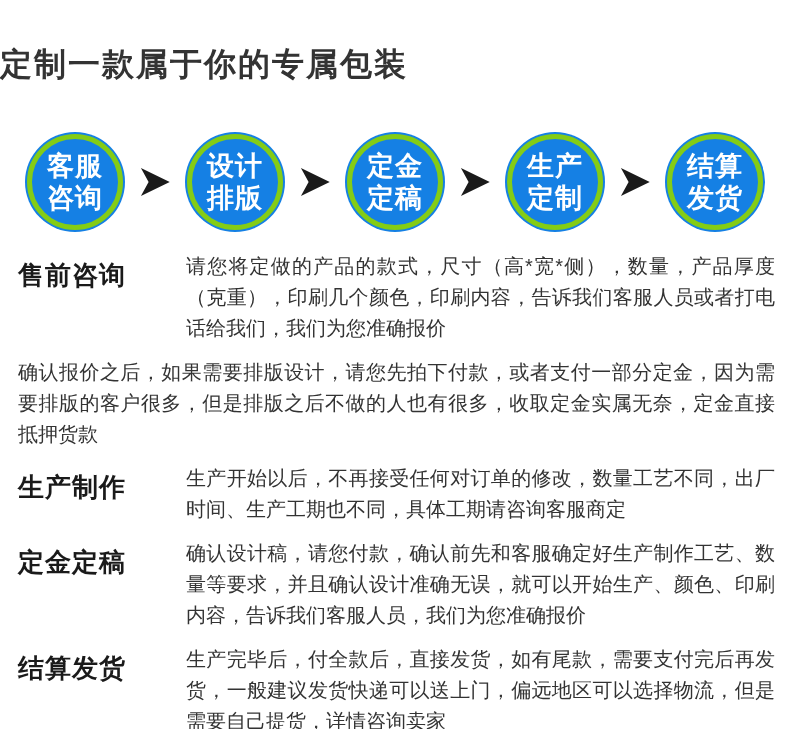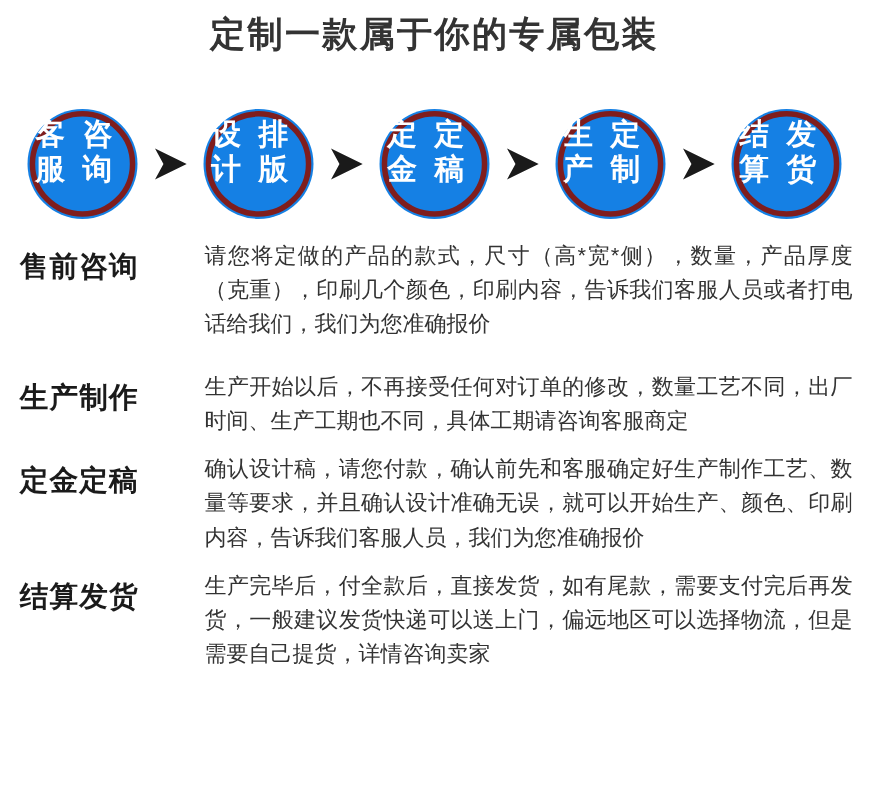--- a/index.html
+++ b/index.html
@@ -12,26 +12,26 @@
   *{margin:0;padding:0;box-sizing:border-box;}
   html,body{background:#ffffff;}
   body{
     font-family:"Liberation Sans","DejaVu Sans",sans-serif;
     width:790px;height:729px;overflow:hidden;
   }
   .page{
     width:790px;height:729px;background:#ffffff;position:relative;overflow:hidden;
   }
   .main-title{
-    text-align:center;
     font-size:32px;
     font-weight:bold;
     color:#333333;
     letter-spacing:2px;
     padding-top:10px;
+    margin-top:33px;
   }
   .notice-wrap{
     text-align:center;
     margin-top:14px;
   }
   .notice-pill{
     display:inline-block;
     background:var(--red);
     color:#ffffff;
     font-weight:bold;
@@ -47,25 +47,26 @@
     justify-content:center;
   }
   .step{
     display:flex;
     align-items:center;
   }
   .step-circle{
     width:96px;height:96px;
     border-radius:50%;
     background:var(--blue);
-    border:5px solid #7f1d1d;
+    border:5px solid #84cc16;
     box-shadow:0 0 0 2px var(--blue);
     margin:3px 4px;
     display:flex;
-    flex-direction:row;
+    flex-direction:column;
+    align-items:center;
     justify-content:center;
     color:#ffffff;
     font-weight:bold;
     font-size:27px;
     line-height:1.2;
     letter-spacing:1px;
   }
   .arrow{
     margin:0 12px;
     display:flex;
@@ -162,20 +163,21 @@
   </div>
 </div>
 
   <div class="sections">
   <div class="section">
     <div class="sec-heading">售前咨询</div>
     <div class="sec-body">请您将定做的产品的款式，尺寸（高*宽*侧），数量，产品厚度（克重），印刷几个颜色，印刷内容，告诉我们客服人员或者打电话给我们，我们为您准确报价</div>
   </div>
 
   <div class="section">
+    <div class="sec-body">确认报价之后，如果需要排版设计，请您先拍下付款，或者支付一部分定金，因为需要排版的客户很多，但是排版之后不做的人也有很多，收取定金实属无奈，定金直接抵押货款</div>
   </div>
 
   <div class="section">
     <div class="sec-heading">生产制作</div>
     <div class="sec-body">生产开始以后，不再接受任何对订单的修改，数量工艺不同，出厂时间、生产工期也不同，具体工期请咨询客服商定</div>
   </div>
 
   <div class="section">
     <div class="sec-heading">定金定稿</div>
     <div class="sec-body">确认设计稿，请您付款，确认前先和客服确定好生产制作工艺、数量等要求，并且确认设计准确无误，就可以开始生产、颜色、印刷内容，告诉我们客服人员，我们为您准确报价</div>

